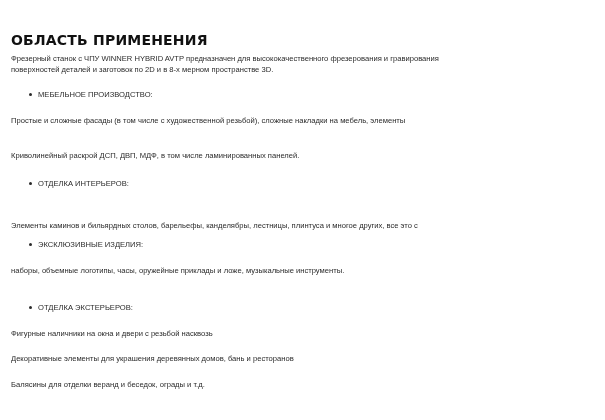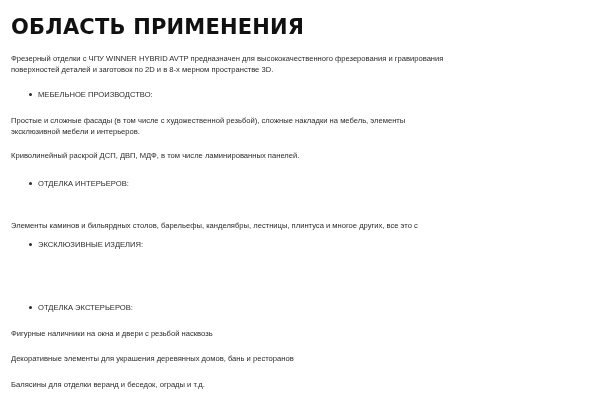--- a/index.html
+++ b/index.html
@@ -17,25 +17,25 @@
     }
     .page {
       position: absolute;
       left: 11px;
       top: 0;
       width: 580px;
     }
     .title {
       position: absolute;
       left: 0;
-      top: 15px;
+      top: 32px;
       margin: 0;
       font-family: "DejaVu Sans", "Liberation Sans", sans-serif;
       font-weight: bold;
-      font-size: 21px;
+      font-size: 14px;
       letter-spacing: 0.2px;
       color: #111111;
       white-space: nowrap;
     }
     .para {
       position: absolute;
       left: 0;
       margin: 0;
       font-size: 7.6px;
       line-height: 10.6px;
@@ -69,46 +69,46 @@
     }
   </style>
 </head>
 <body>
 
 <div class="page">
 
   <h1 class="title">ОБЛАСТЬ ПРИМЕНЕНИЯ</h1>
 
   <p class="para" style="top:54px">
-    <span class="line">Фрезерный отделки с ЧПУ WINNER HYBRID AVTP предназначен для высококачественного фрезерования и гравирования</span>
+    <span class="line">Фрезерный станок с ЧПУ WINNER HYBRID AVTP предназначен для высококачественного фрезерования и гравирования</span>
     <span class="line">поверхностей деталей и заготовок по 2D и в 8-х мерном пространстве 3D.</span>
   </p>
 
   <div class="bullet" style="top:90px">
     <span class="dot"></span><span>МЕБЕЛЬНОЕ ПРОИЗВОДСТВО:</span>
   </div>
   <p class="para" style="top:116px">
     <span class="line">Простые и сложные фасады (в том числе с художественной резьбой), сложные накладки на мебель, элементы</span>
-    <span class="line">эксклюзивной мебели и интерьеров.</span>
   </p>
   <p class="para" style="top:151px">
     <span class="line">Криволинейный раскрой ДСП, ДВП, МДФ, в том числе ламинированных панелей.</span>
   </p>
 
   <div class="bullet" style="top:179px">
     <span class="dot"></span><span>ОТДЕЛКА ИНТЕРЬЕРОВ:</span>
   </div>
   <p class="para" style="top:221px">
     <span class="line">Элементы каминов и бильярдных столов, барельефы, канделябры, лестницы, плинтуса и многое других, все это с</span>
   </p>
 
   <div class="bullet" style="top:240px">
     <span class="dot"></span><span>ЭКСКЛЮЗИВНЫЕ ИЗДЕЛИЯ:</span>
   </div>
   <p class="para" style="top:266px">
+    <span class="line">наборы, объемные логотипы, часы, оружейные приклады и ложе, музыкальные инструменты.</span>
   </p>
 
   <div class="bullet" style="top:303px">
     <span class="dot"></span><span>ОТДЕЛКА ЭКСТЕРЬЕРОВ:</span>
   </div>
   <p class="para" style="top:329px">
     <span class="line">Фигурные наличники на окна и двери с резьбой насквозь</span>
   </p>
   <p class="para" style="top:354px">
     <span class="line">Декоративные элементы для украшения деревянных домов, бань и ресторанов</span>

